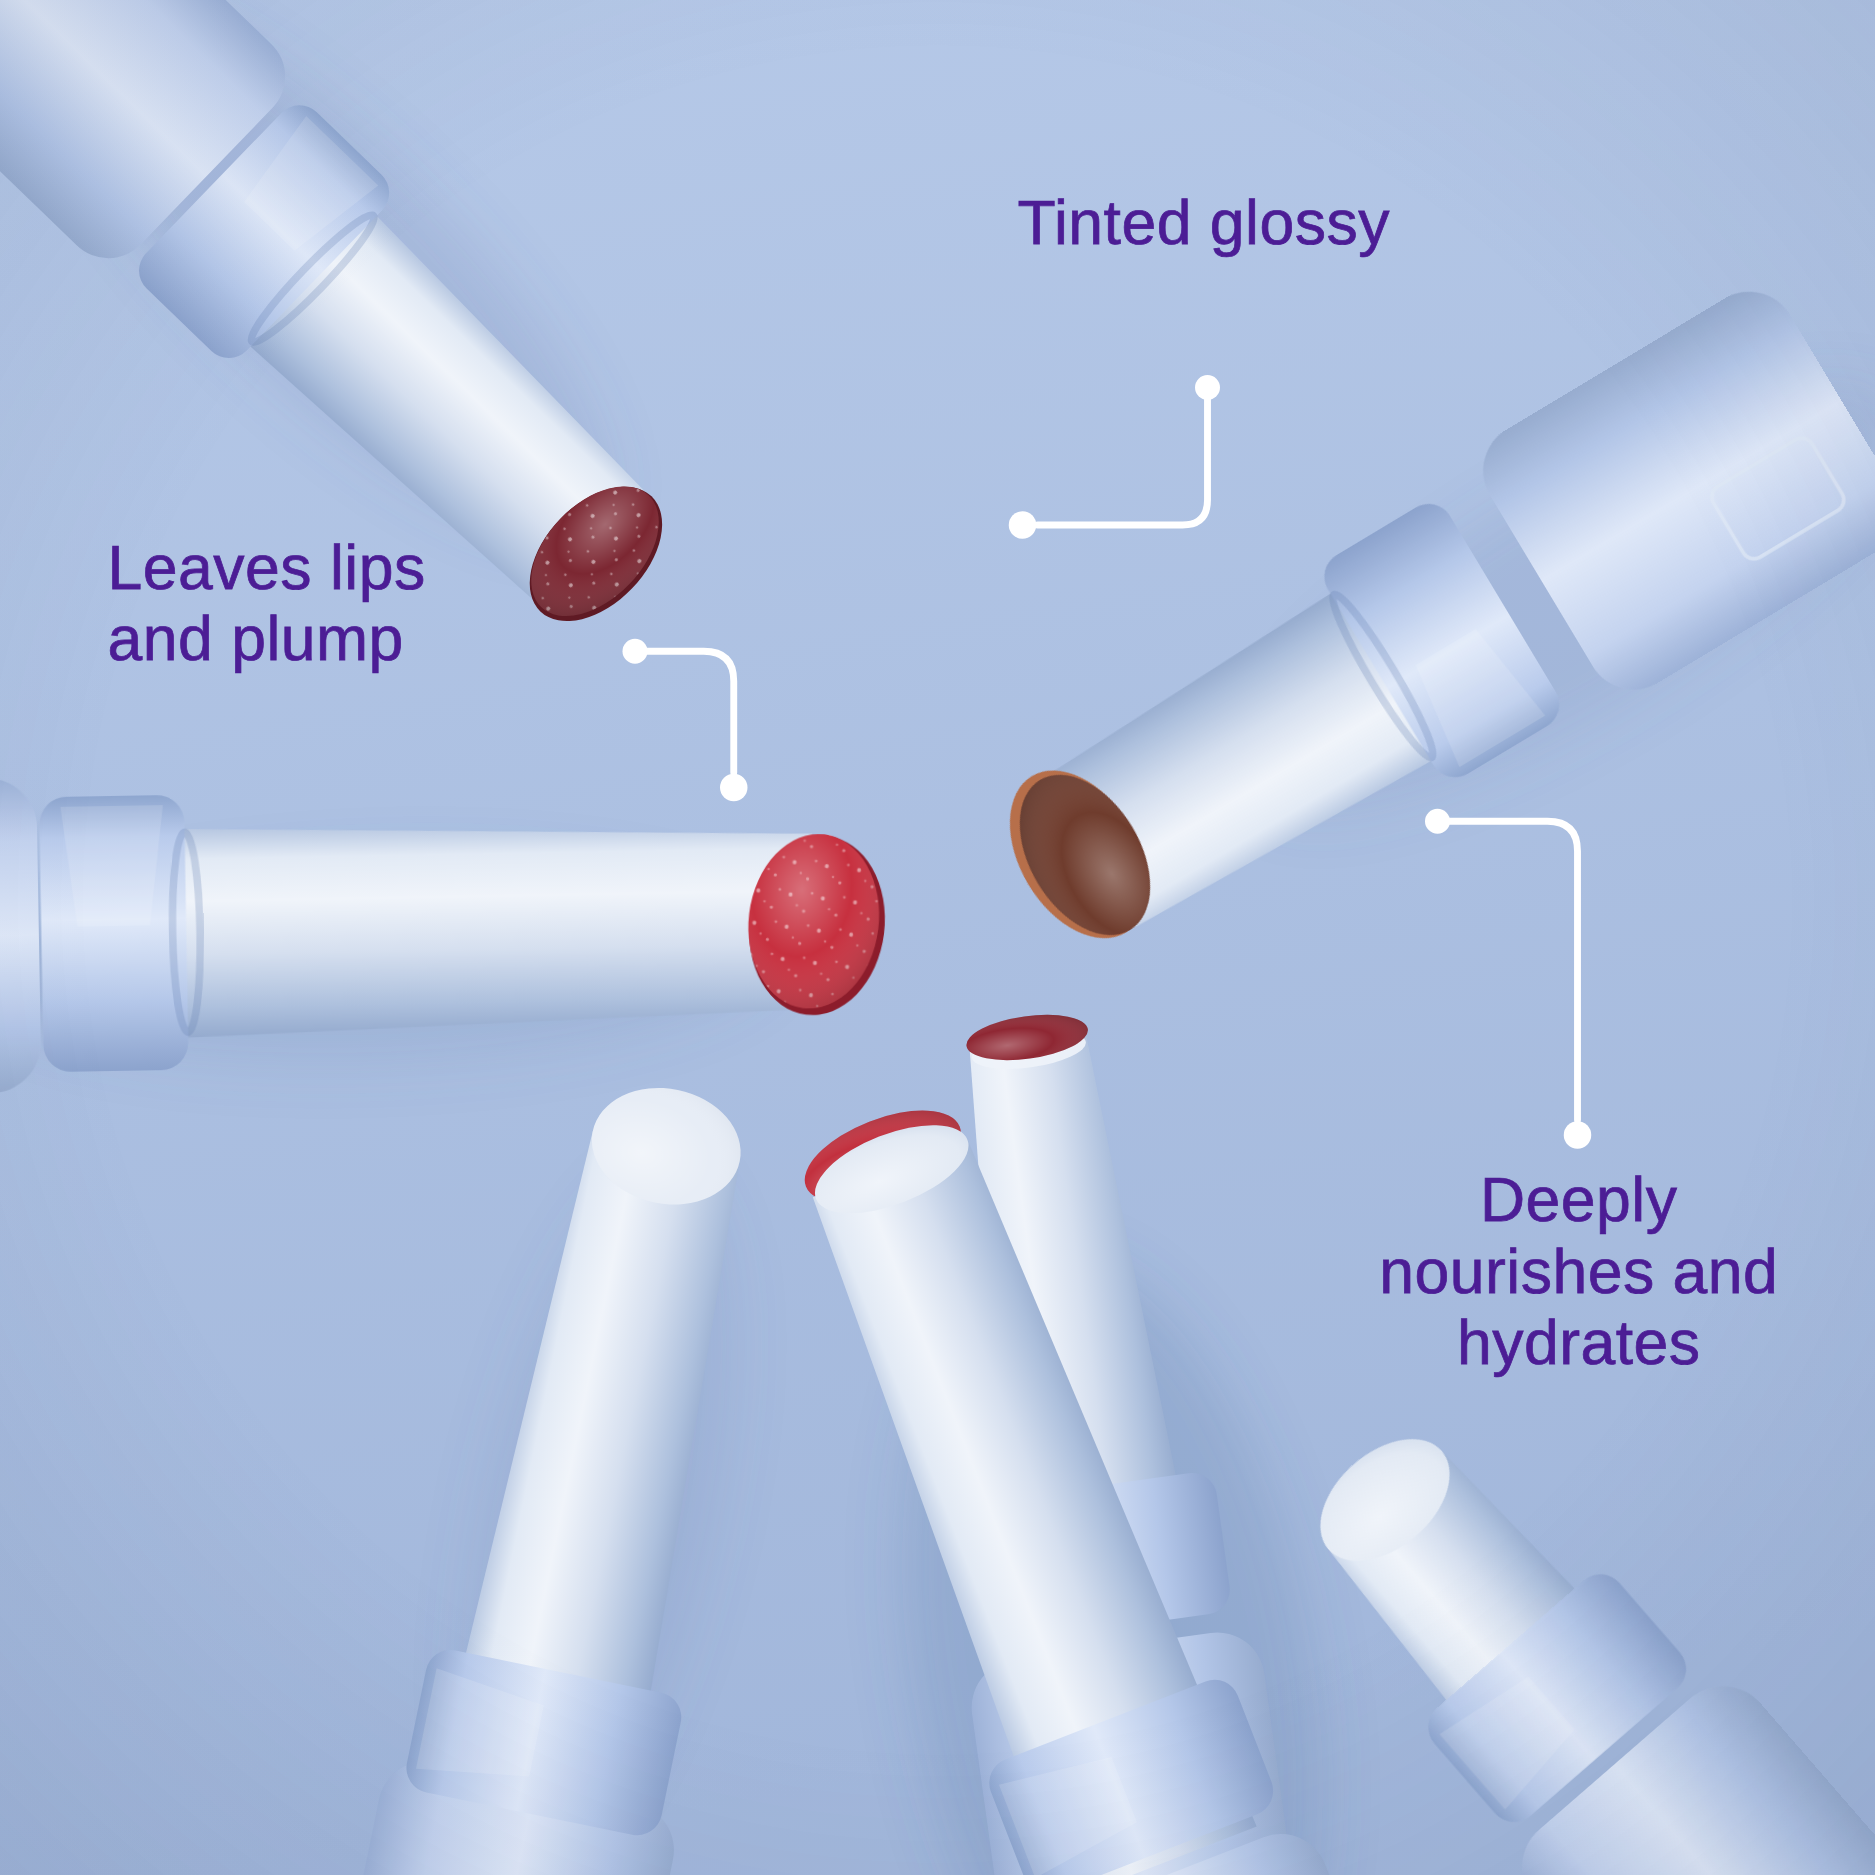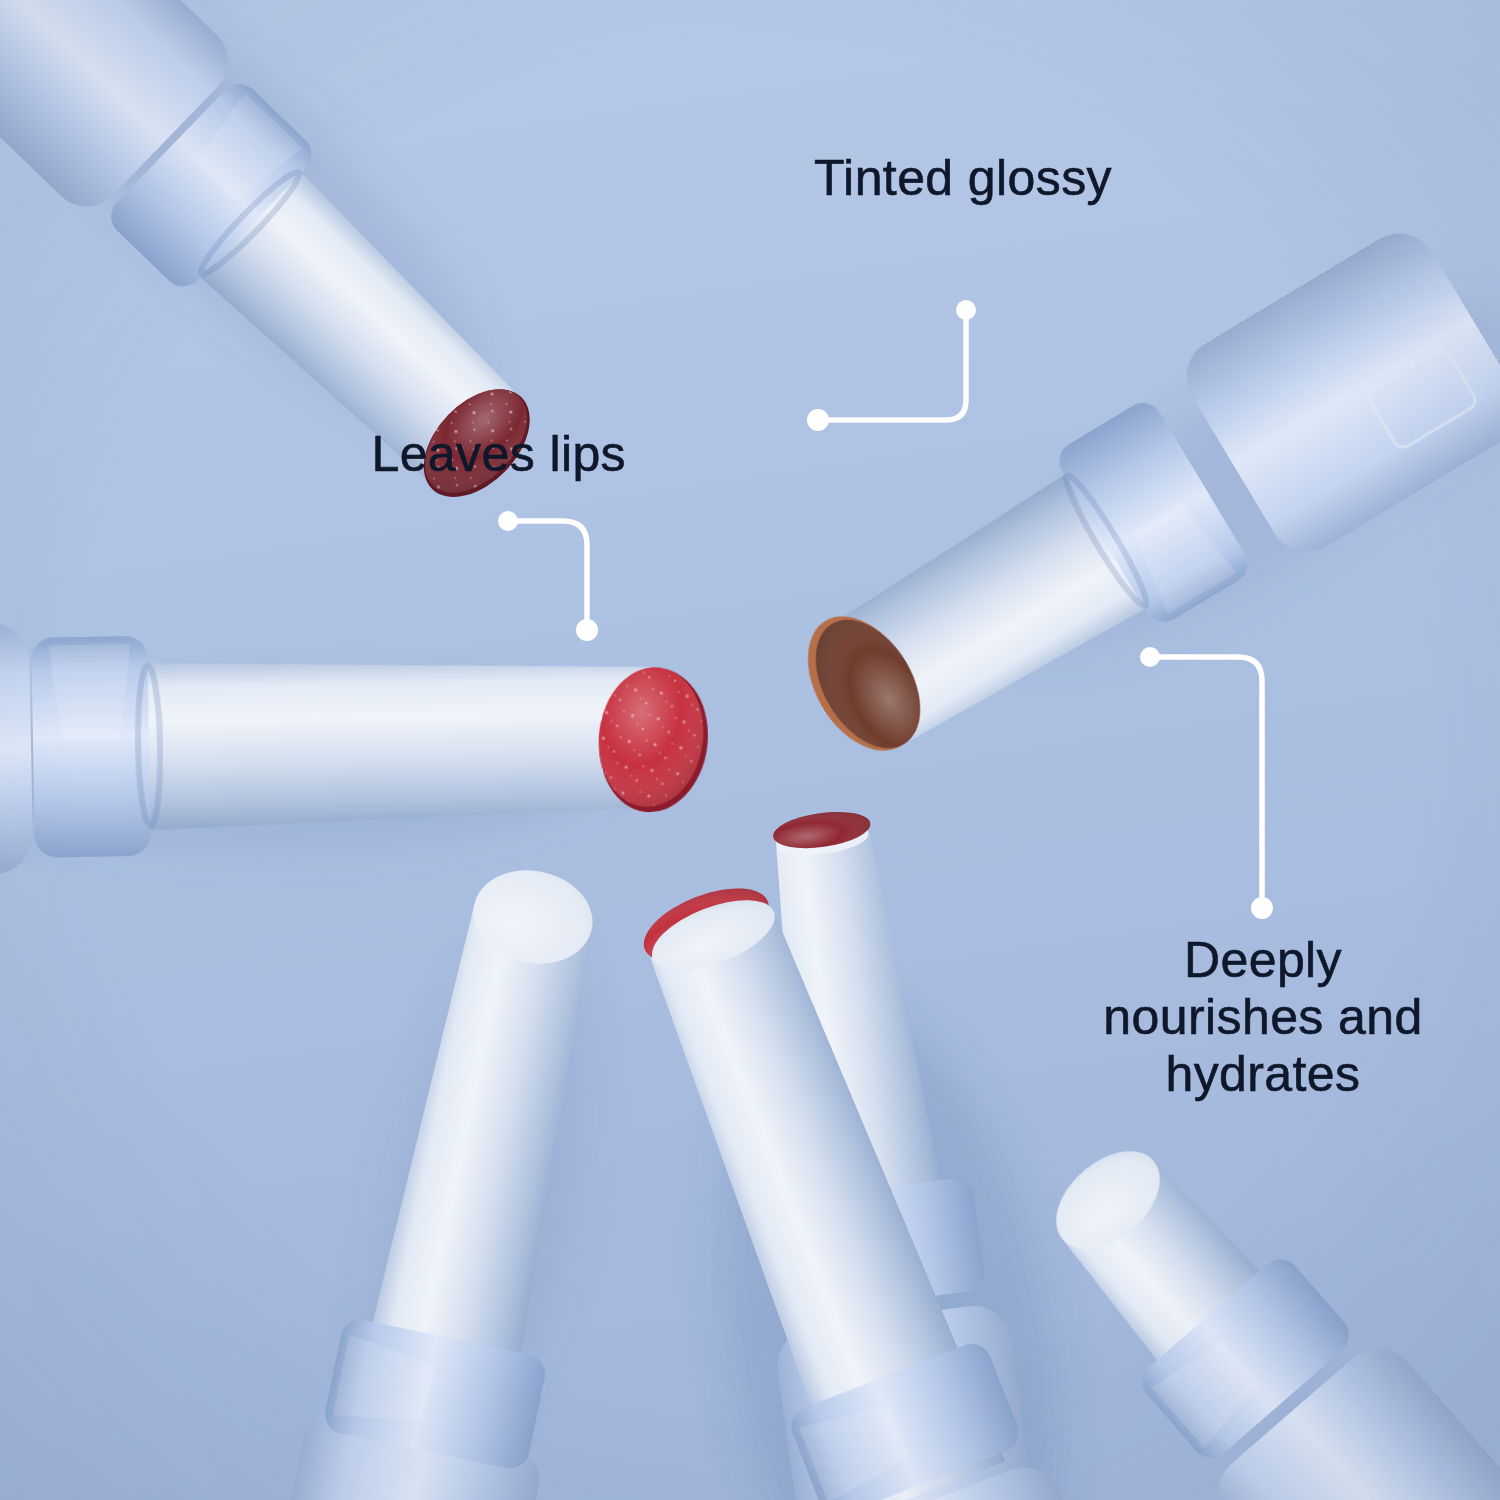--- a/index.html
+++ b/index.html
@@ -1,22 +1,22 @@
 <!DOCTYPE html>
 <html><head>
 <meta charset="utf-8">
 <style>
   html,body{margin:0;padding:0;background:#a8bde0;}
   .stage{position:relative;width:1500px;height:1500px;overflow:hidden;
          font-family:"Liberation Sans",sans-serif;}
   .scene{position:absolute;left:0;top:0;}
-  .callout{position:absolute;color:#0f172a;font-size:50px;line-height:57px;
+  .callout{position:absolute;color:#4c1d95;font-size:50px;line-height:57px;
            letter-spacing:.4px;font-weight:400;-webkit-text-stroke:.6px currentColor;}
   .callout-top{left:663px;top:150px;width:600px;text-align:center;}
-  .callout-left{left:86px;top:426px;width:540px;text-align:right;}
+  .callout-left{left:86px;top:426px;width:540px;text-align:left;}
   .callout-right{left:993px;top:932px;width:540px;text-align:center;}
 </style>
 </head>
 <body>
 
 <div class="stage">
 
   <svg class="scene" width="1500" height="1500" viewBox="0 0 1500 1500">
     <defs>
       <linearGradient id="gBg" x1="0" y1="0" x2="0.15" y2="1">
@@ -178,20 +178,21 @@
       <circle cx="1262" cy="908" r="11" fill="#ffffff"></circle>
     </g>
   </svg>
 
   <div class="callout callout-top">
     <div>Tinted glossy</div>
   </div>
 
   <div class="callout callout-left">
     <div>Leaves lips</div>
+    <div>and plump</div>
   </div>
 
   <div class="callout callout-right">
     <div>Deeply</div>
     <div>nourishes and</div>
     <div>hydrates</div>
   </div>
 
 </div>
 

